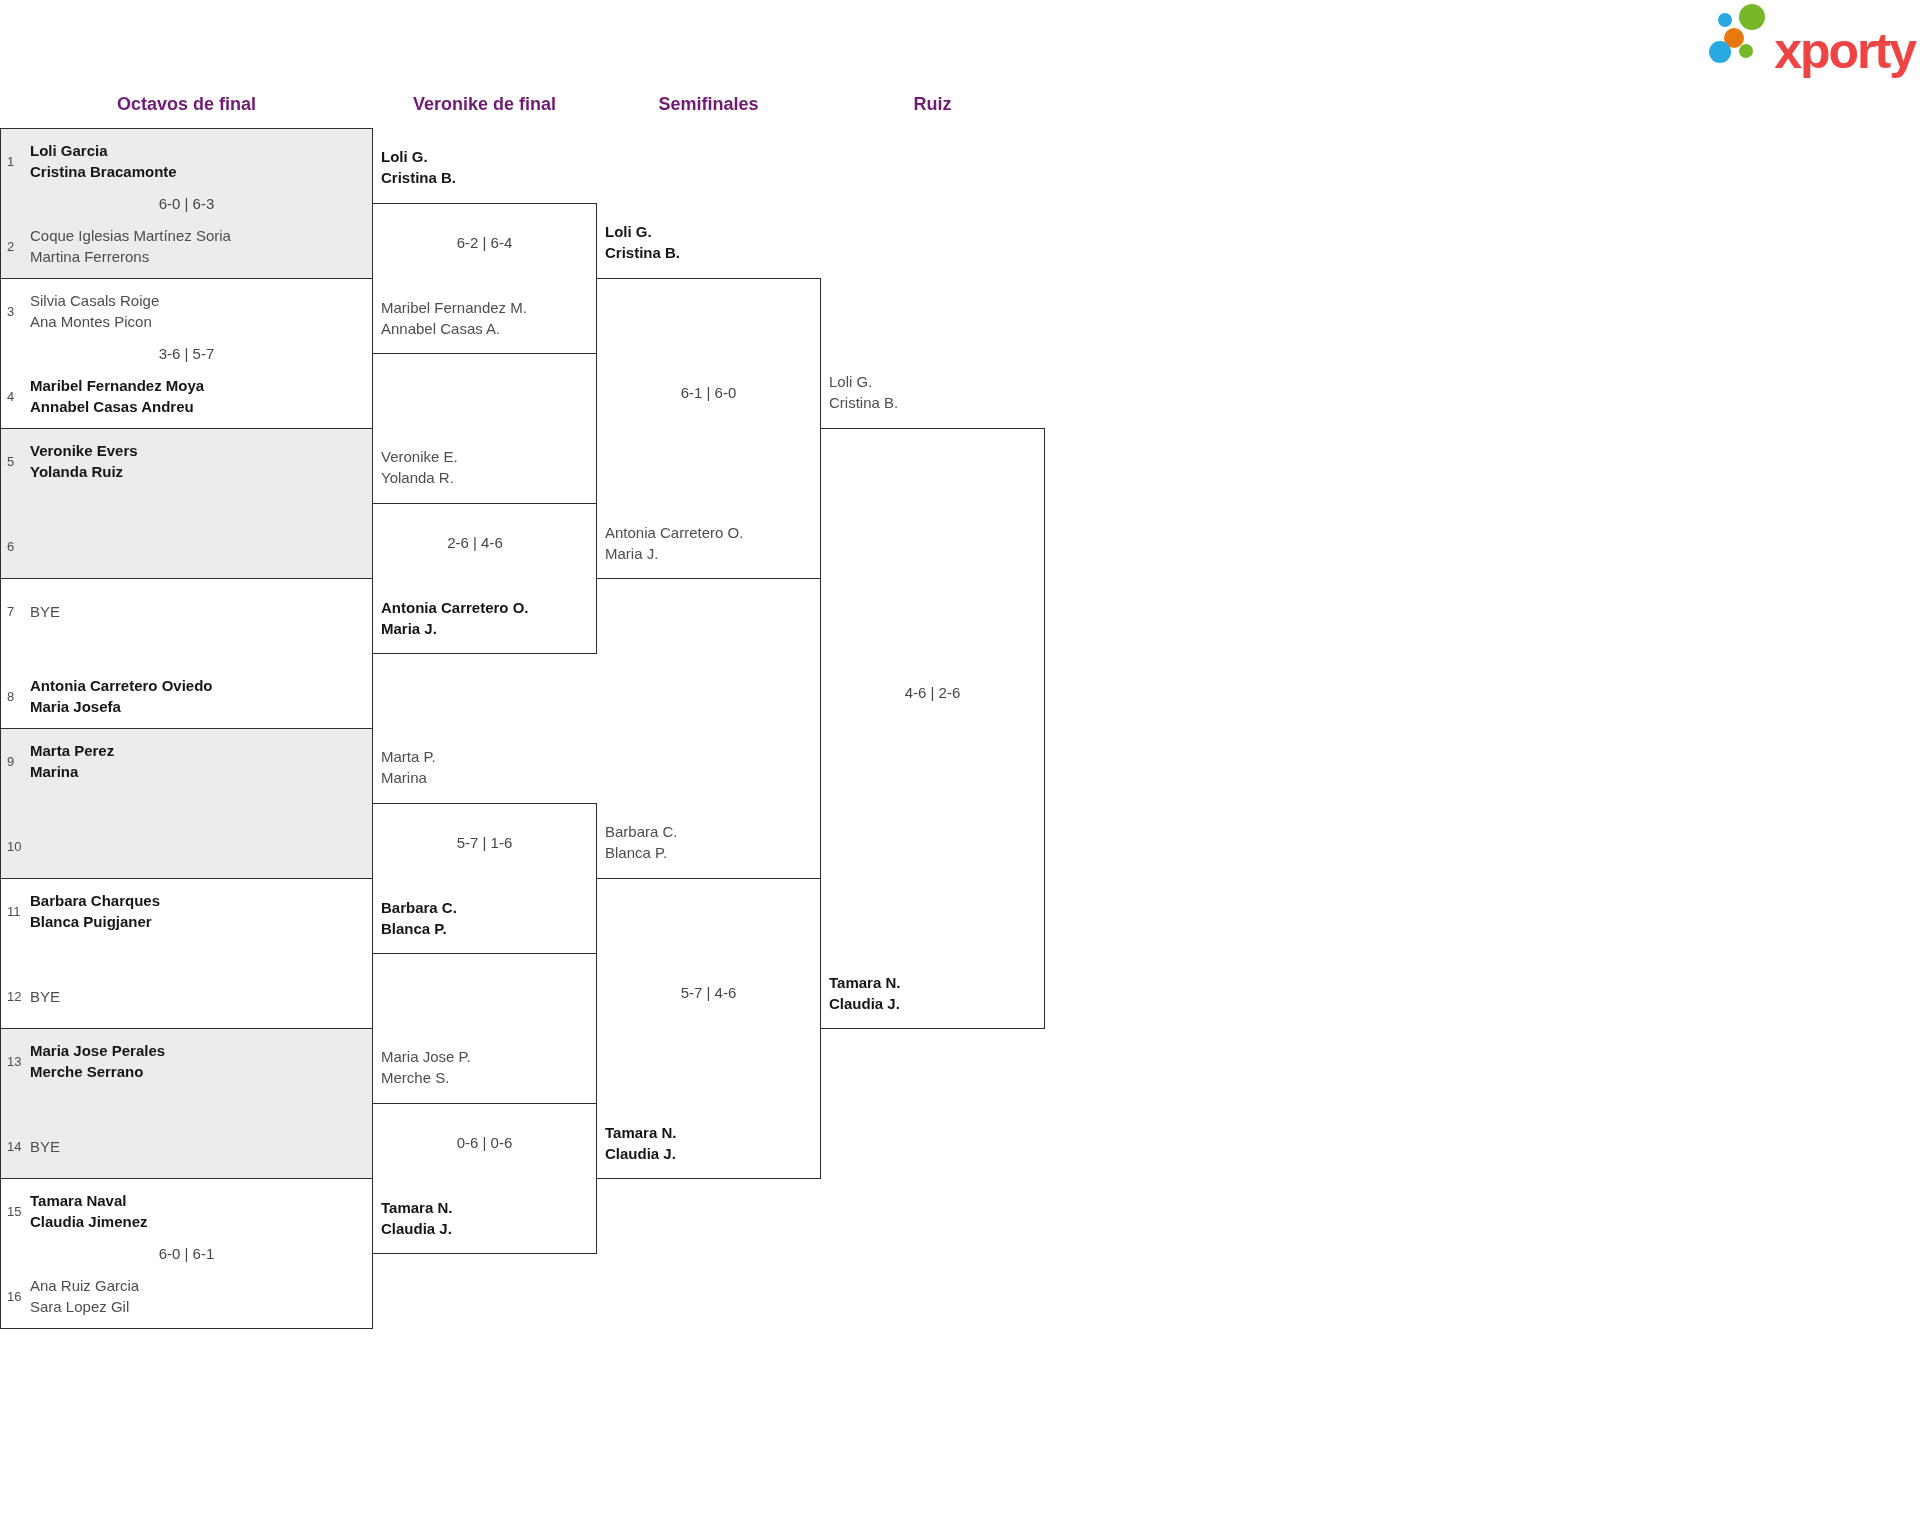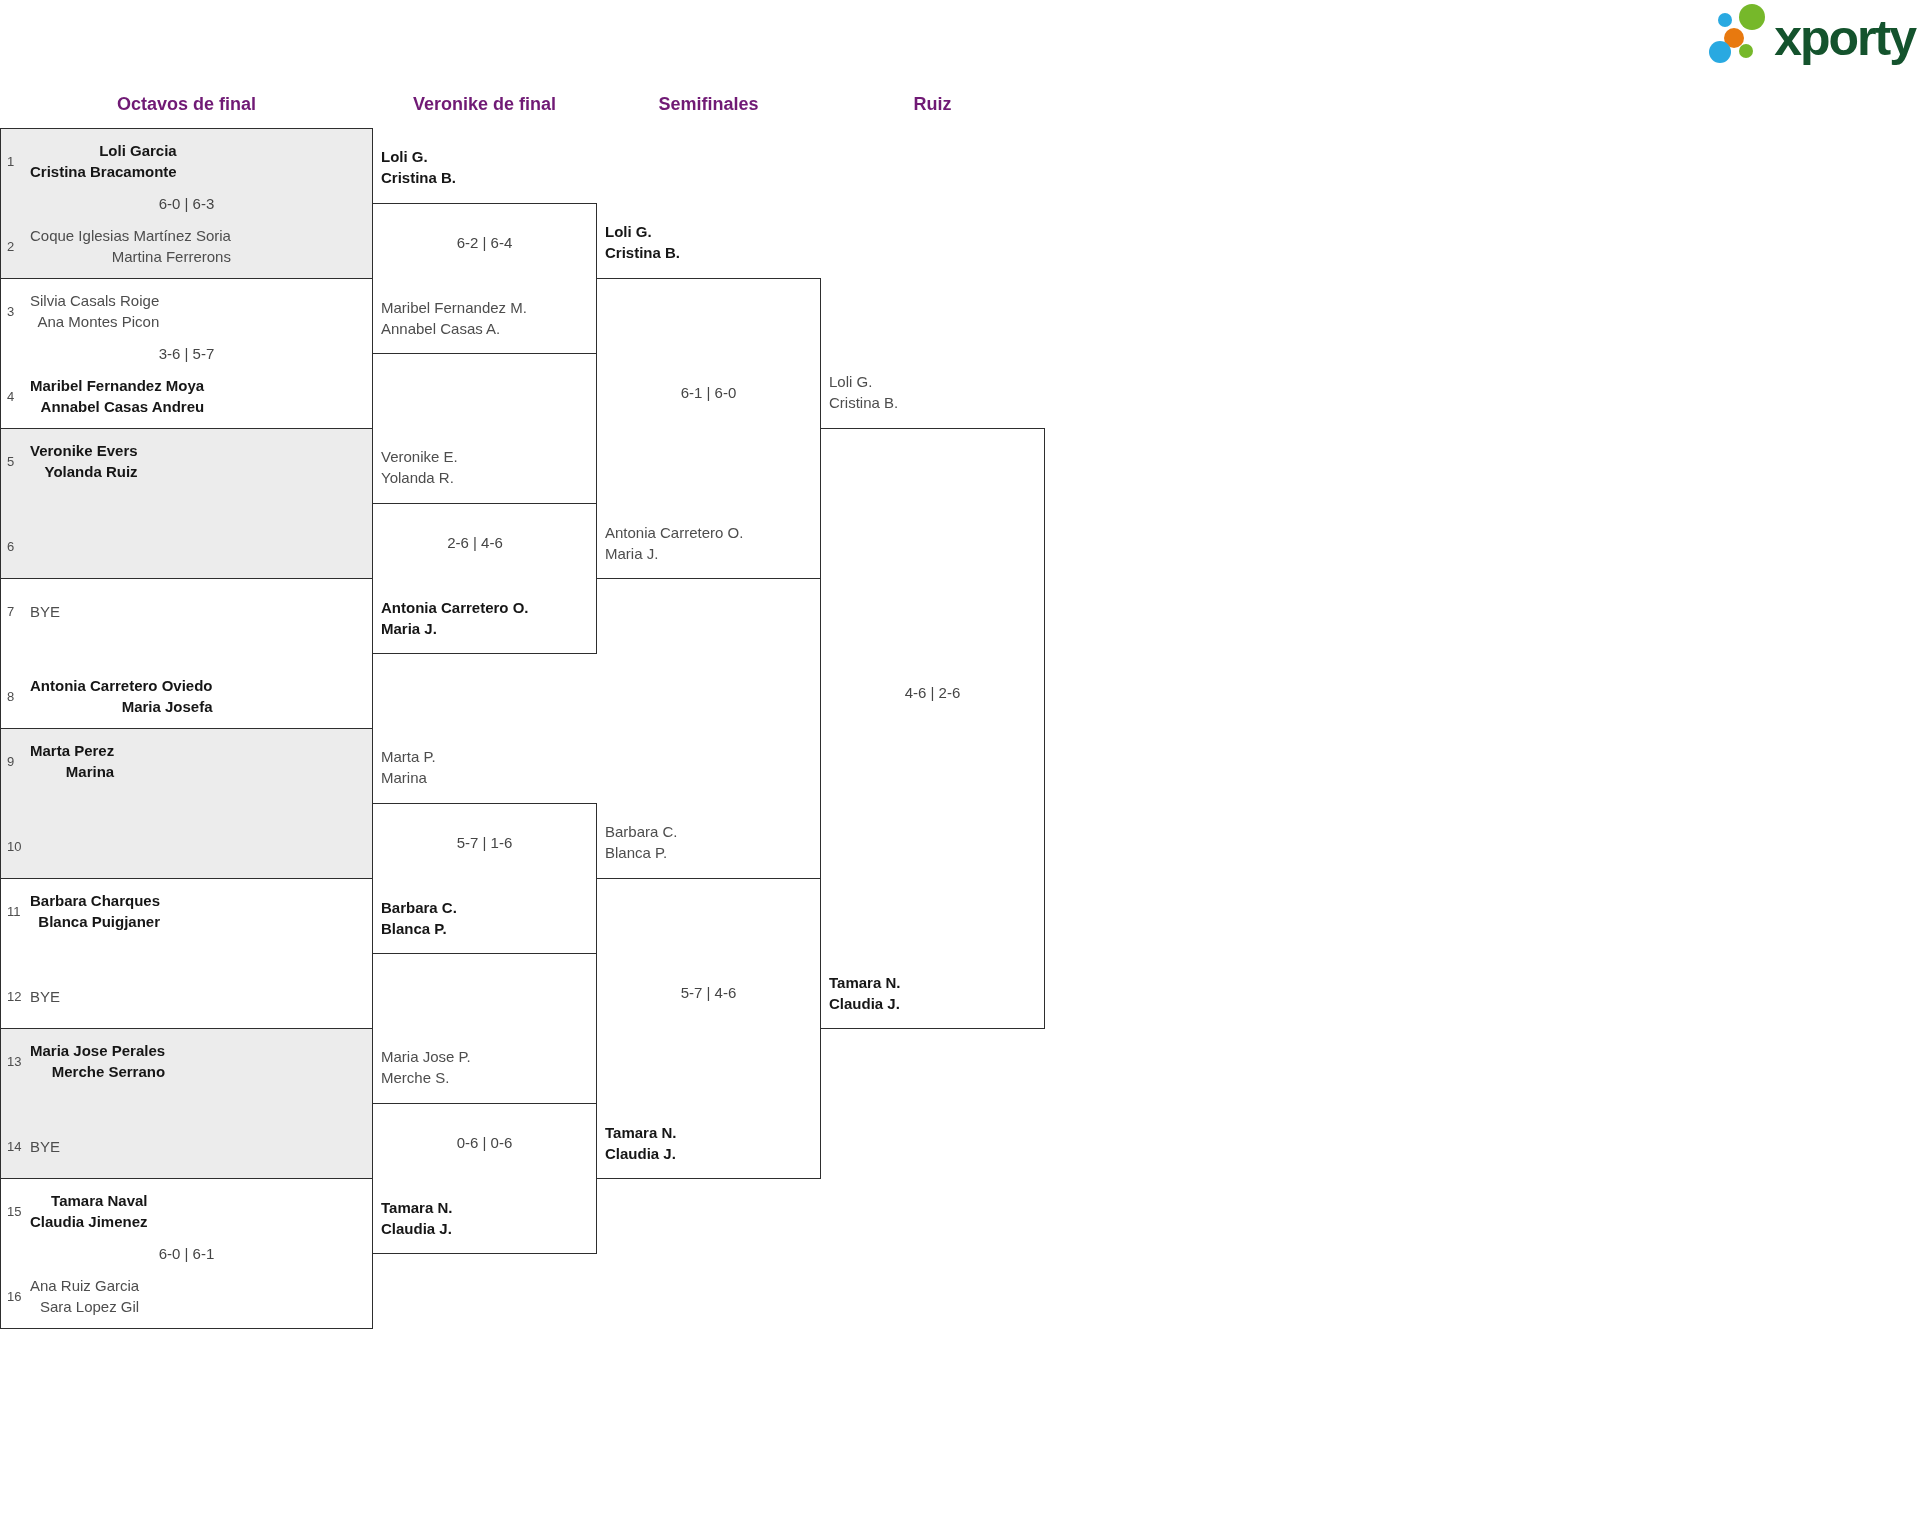--- a/index.html
+++ b/index.html
@@ -1,29 +1,29 @@
 <!DOCTYPE html>
 <html><head>
 <meta charset="utf-8">
 <style>
   html,body{margin:0;padding:0;background:#fff;}
   .page{position:relative;width:1920px;height:1525px;background:#ffffff;overflow:hidden;
         font-family:"Liberation Sans",sans-serif;color:#4d4d4d;}
   .title{position:absolute;left:3px;top:5px;font-size:27px;line-height:34px;font-weight:700;
          color:#1d1d1b;white-space:pre-line;}
   .logo{position:absolute;top:2px;right:5px;display:flex;align-items:flex-start;}
-  .wordmark{font-size:50px;font-weight:800;color:#14532d;letter-spacing:-2px;line-height:60px;
-            margin-left:6px;margin-top:6px;}
+  .wordmark{font-size:50px;font-weight:800;color:#ef4444;letter-spacing:-2px;line-height:60px;
+            margin-left:6px;margin-top:19px;}
   .hdr{position:absolute;top:94px;height:24px;text-align:center;font-size:18px;font-weight:700;
        color:#701a75;}
   .box{position:absolute;background:#ffffff;border:1px solid #2e2e2e;box-sizing:border-box;}
   .box.shaded{background:#ececec;}
   .slot{position:absolute;left:7px;width:360px;height:42px;display:flex;align-items:center;z-index:2;}
   .seed{flex:0 0 23px;font-size:13px;color:#4d4d4d;}
-  .name{font-size:15px;line-height:21px;white-space:pre-line;color:#4d4d4d;text-align:right;}
+  .name{font-size:15px;line-height:21px;white-space:pre-line;color:#4d4d4d;}
   .lbl{position:absolute;width:214px;height:42px;font-size:15px;line-height:21px;
        white-space:pre-line;color:#4d4d4d;z-index:2;}
   .w{font-weight:700;color:#161616;}
   .score{position:absolute;height:21px;line-height:21px;text-align:center;font-size:15px;
          color:#454545;z-index:2;}
 </style>
 </head>
 <body>
 
 <div class="page">

